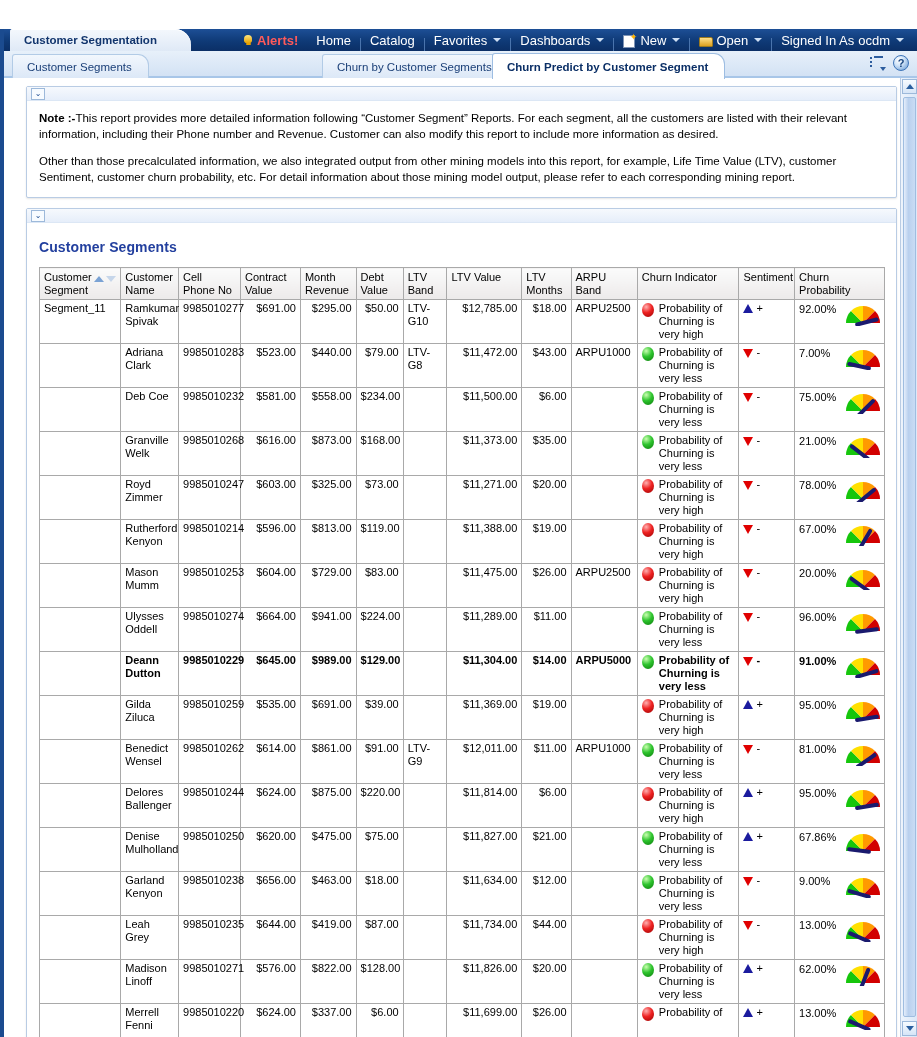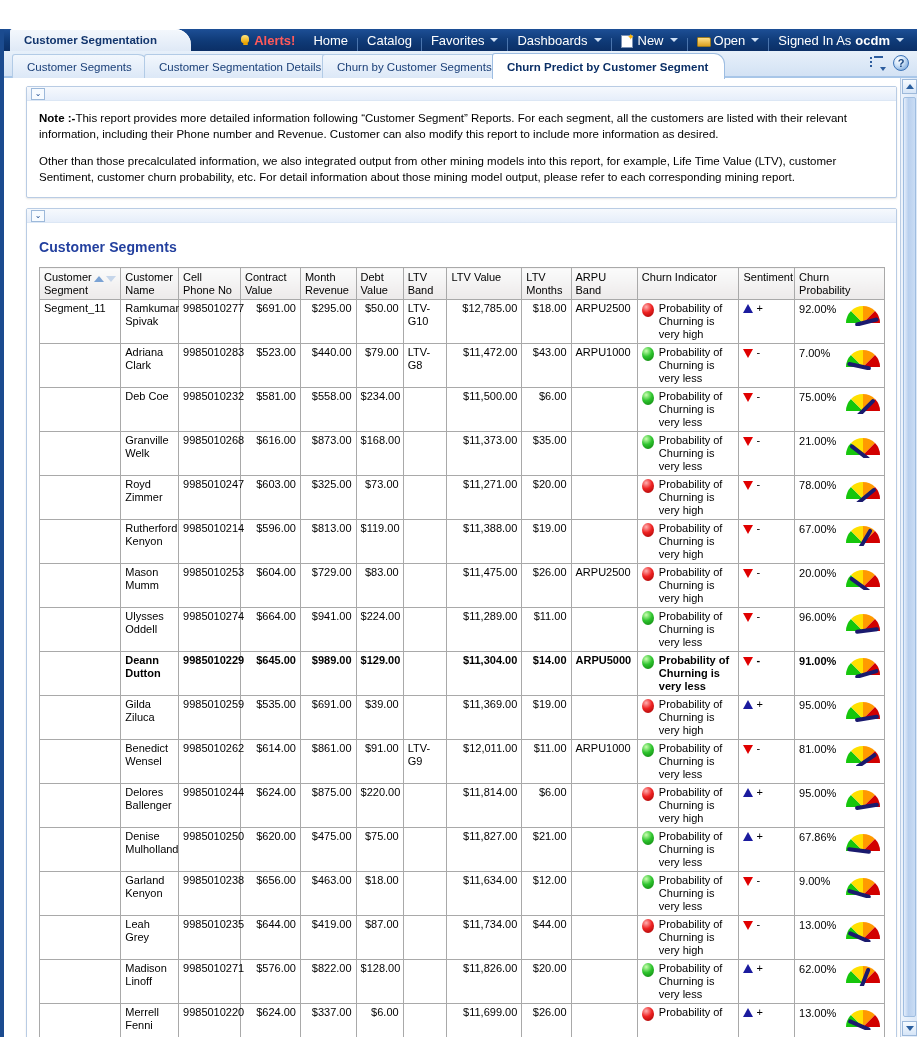--- a/index.html
+++ b/index.html
@@ -75,21 +75,21 @@
   }
   .ico-new::after{
     content:"✦"; position:absolute; right:-1px; top:-3px; color:#ffb400; font-size:9px;
   }
   .ico-open::before{
     content:""; position:absolute; left:0; top:2px; width:12px;height:8px;
     background: linear-gradient(to bottom,#ffe08a,#e5a battleship);
     background: linear-gradient(to bottom,#ffe08a,#dda01e);
     border:1px solid #9c7a20; border-radius:1px 2px 1px 1px;
   }
-  .user-name { font-weight: bold; }
+  .user-name { font-weight: normal; }
 
   
   .tabstrip {
     position: absolute; left: 0; top: 22px; width: 913px; height: 27px;
     background: linear-gradient(to bottom,#e7f0fa 0%, #d3e2f4 100%);
     border-bottom: 2px solid #a8c6e8;
   }
   .tab {
     position: absolute; top: 3px; height: 24px;
     display: flex; align-items: center;
@@ -318,23 +318,20 @@
         <span>Signed In As</span>
         <span class="user-name">ocdm</span>
         <span class="caret-d"></span>
       </div>
     </div>
   </div>
 
   <div class="tabstrip">
     <div class="tab" style="left:8px;">
       <span>Customer Segments</span>
-    </div>
-    <div class="tab" style="left:140px;">
-      <span>Customer Segmentation Details</span>
     </div>
     <div class="tab active" style="left:488px;">
       <span>Churn Predict by Customer Segment</span>
     </div>
     <div class="tab" style="left:318px;">
       <span>Churn by Customer Segments</span>
     </div>
 
     <div class="tabtools">
       <div class="list-icon">

